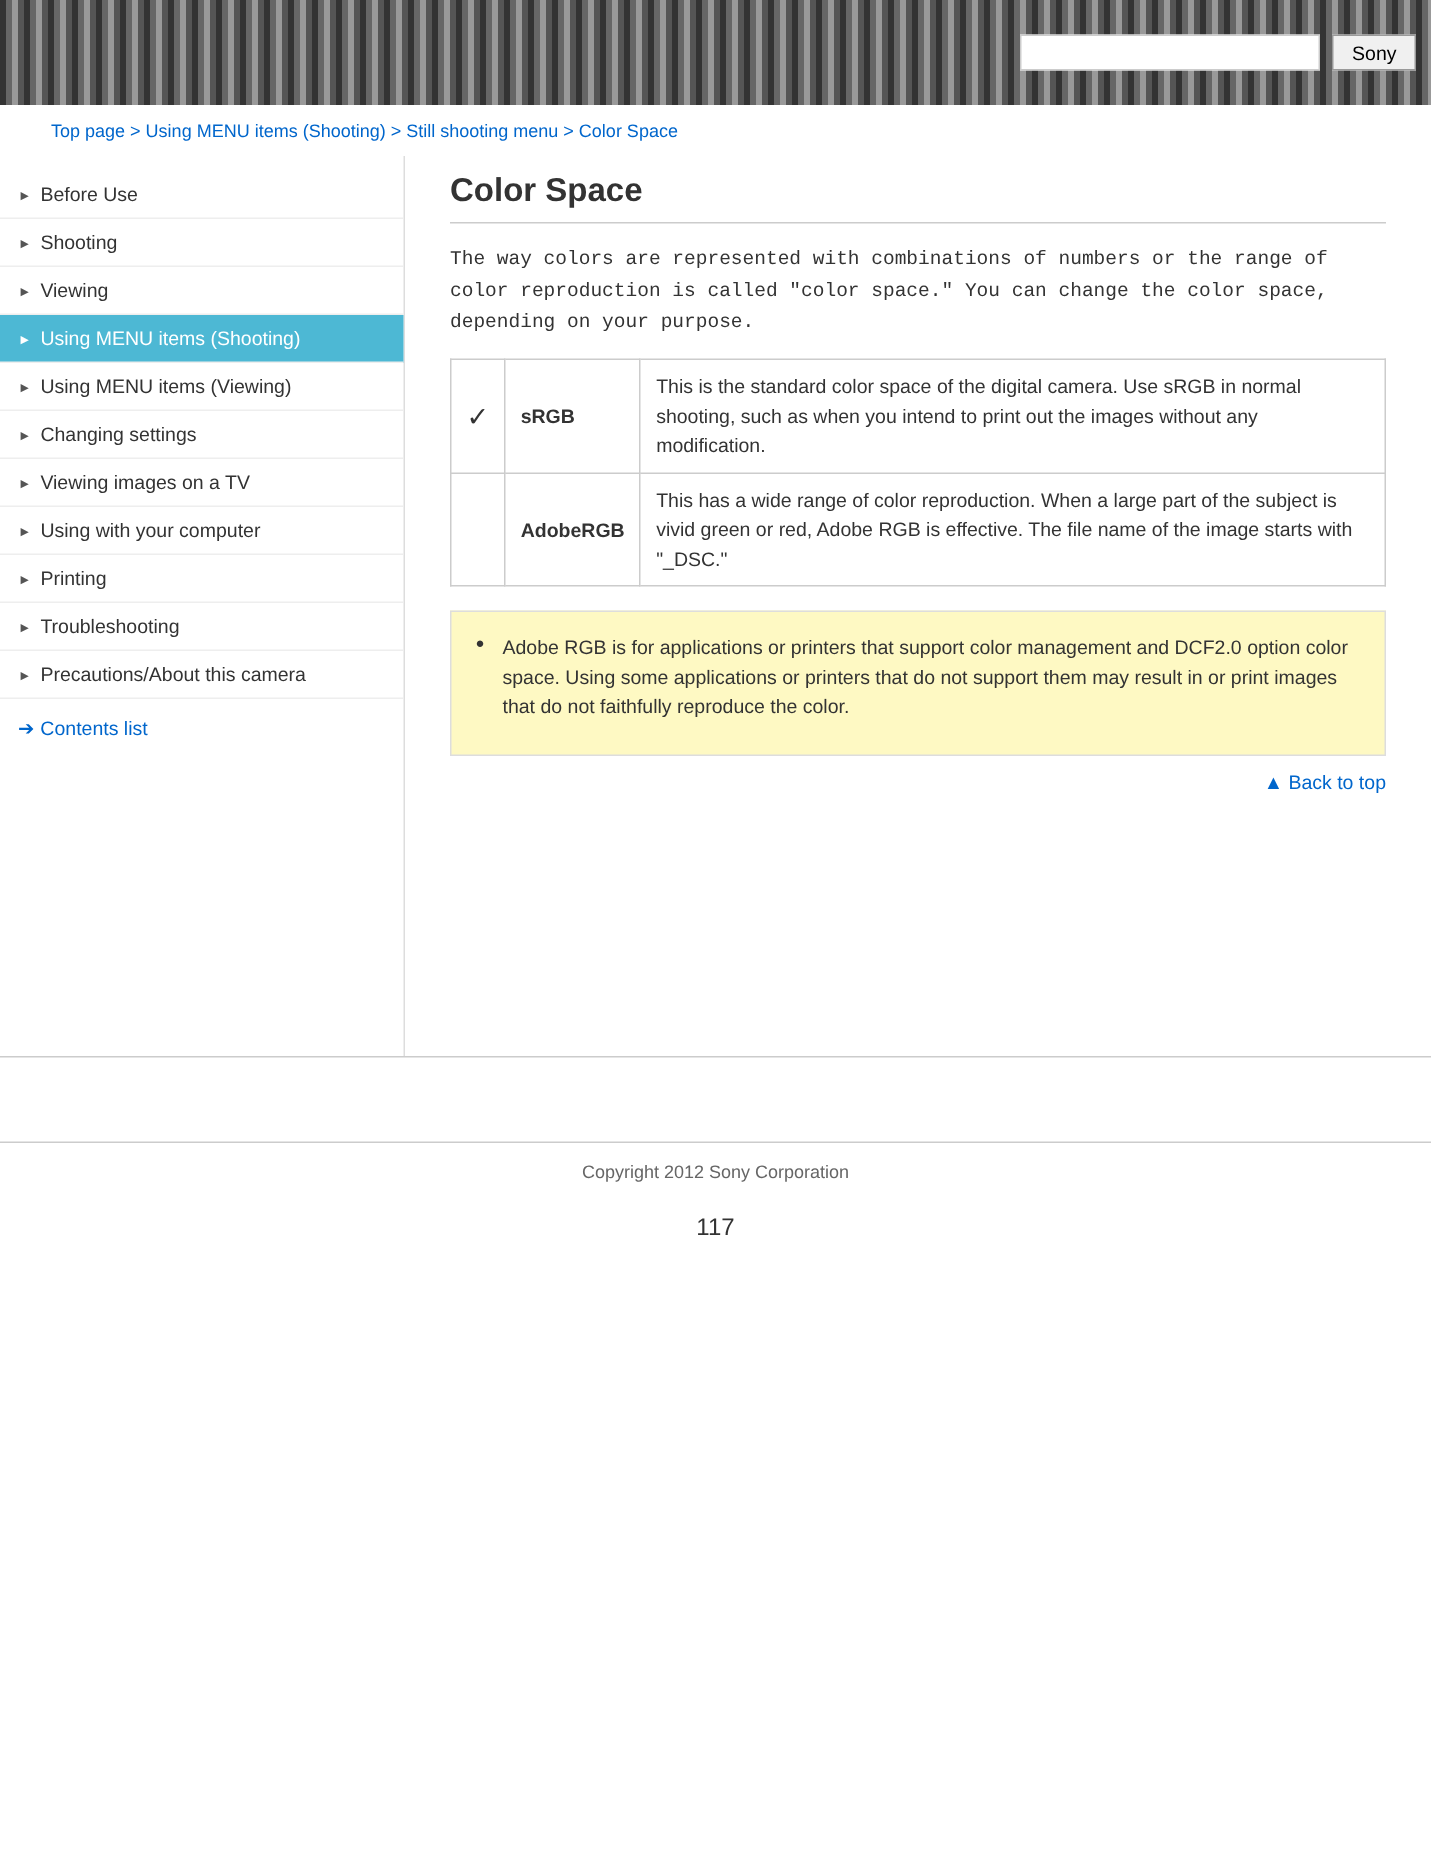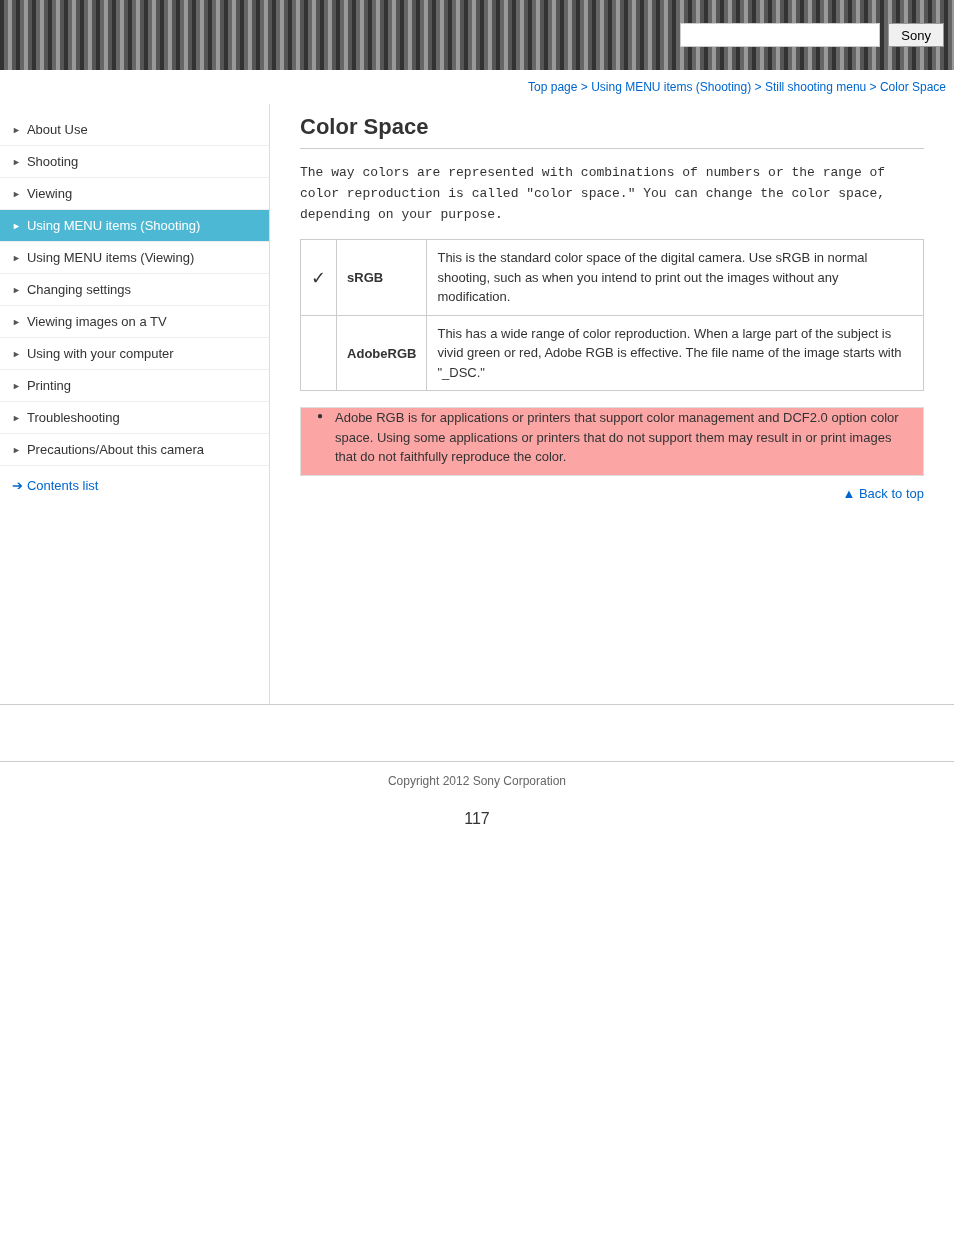--- a/index.html
+++ b/index.html
@@ -25,24 +25,24 @@
       background: #f0f0f0;
       border: 1px solid #999;
       padding: 3px 12px;
       font-size: 13px;
       cursor: pointer;
       height: 24px;
     }
 
     
     .breadcrumb {
-      padding: 10px 8px;
+      padding: 10px 34px;
       font-size: 12px;
       color: #0066cc;
-      text-align: right;
+      text-align: left;
     }
     .breadcrumb a { color: #0066cc; text-decoration: none; }
     .breadcrumb span { color: #0066cc; }
 
     
     .main-layout {
       display: flex;
       min-height: 600px;
     }
 
@@ -139,23 +139,23 @@
     .color-table .desc-cell {
       line-height: 1.5;
     }
     .check-icon {
       font-size: 18px;
       color: #333;
     }
 
     
     .notes-box {
-      background: #fca5a5;
+      background: #fef9c3;
       border: 1px solid #ddd;
-      padding: 0 16px;
+      padding: 14px 16px;
       margin-top: 10px;
     }
     .notes-box ul {
       list-style: none;
       padding: 0;
     }
     .notes-box ul li {
       padding-left: 18px;
       position: relative;
       margin-bottom: 8px;
@@ -214,21 +214,21 @@
   <a href="#">Still shooting menu</a>
   <span> &gt; </span>
   <a href="#">Color Space</a>
 </div>
 
 <div class="main-layout">
 
   <div class="sidebar">
     <div class="sidebar-item">
       <span class="arrow">►</span>
-      <span>About Use</span>
+      <span>Before Use</span>
     </div>
     <div class="sidebar-item">
       <span class="arrow">►</span>
       <span>Shooting</span>
     </div>
     <div class="sidebar-item">
       <span class="arrow">►</span>
       <span>Viewing</span>
     </div>
     <div class="sidebar-item active">

